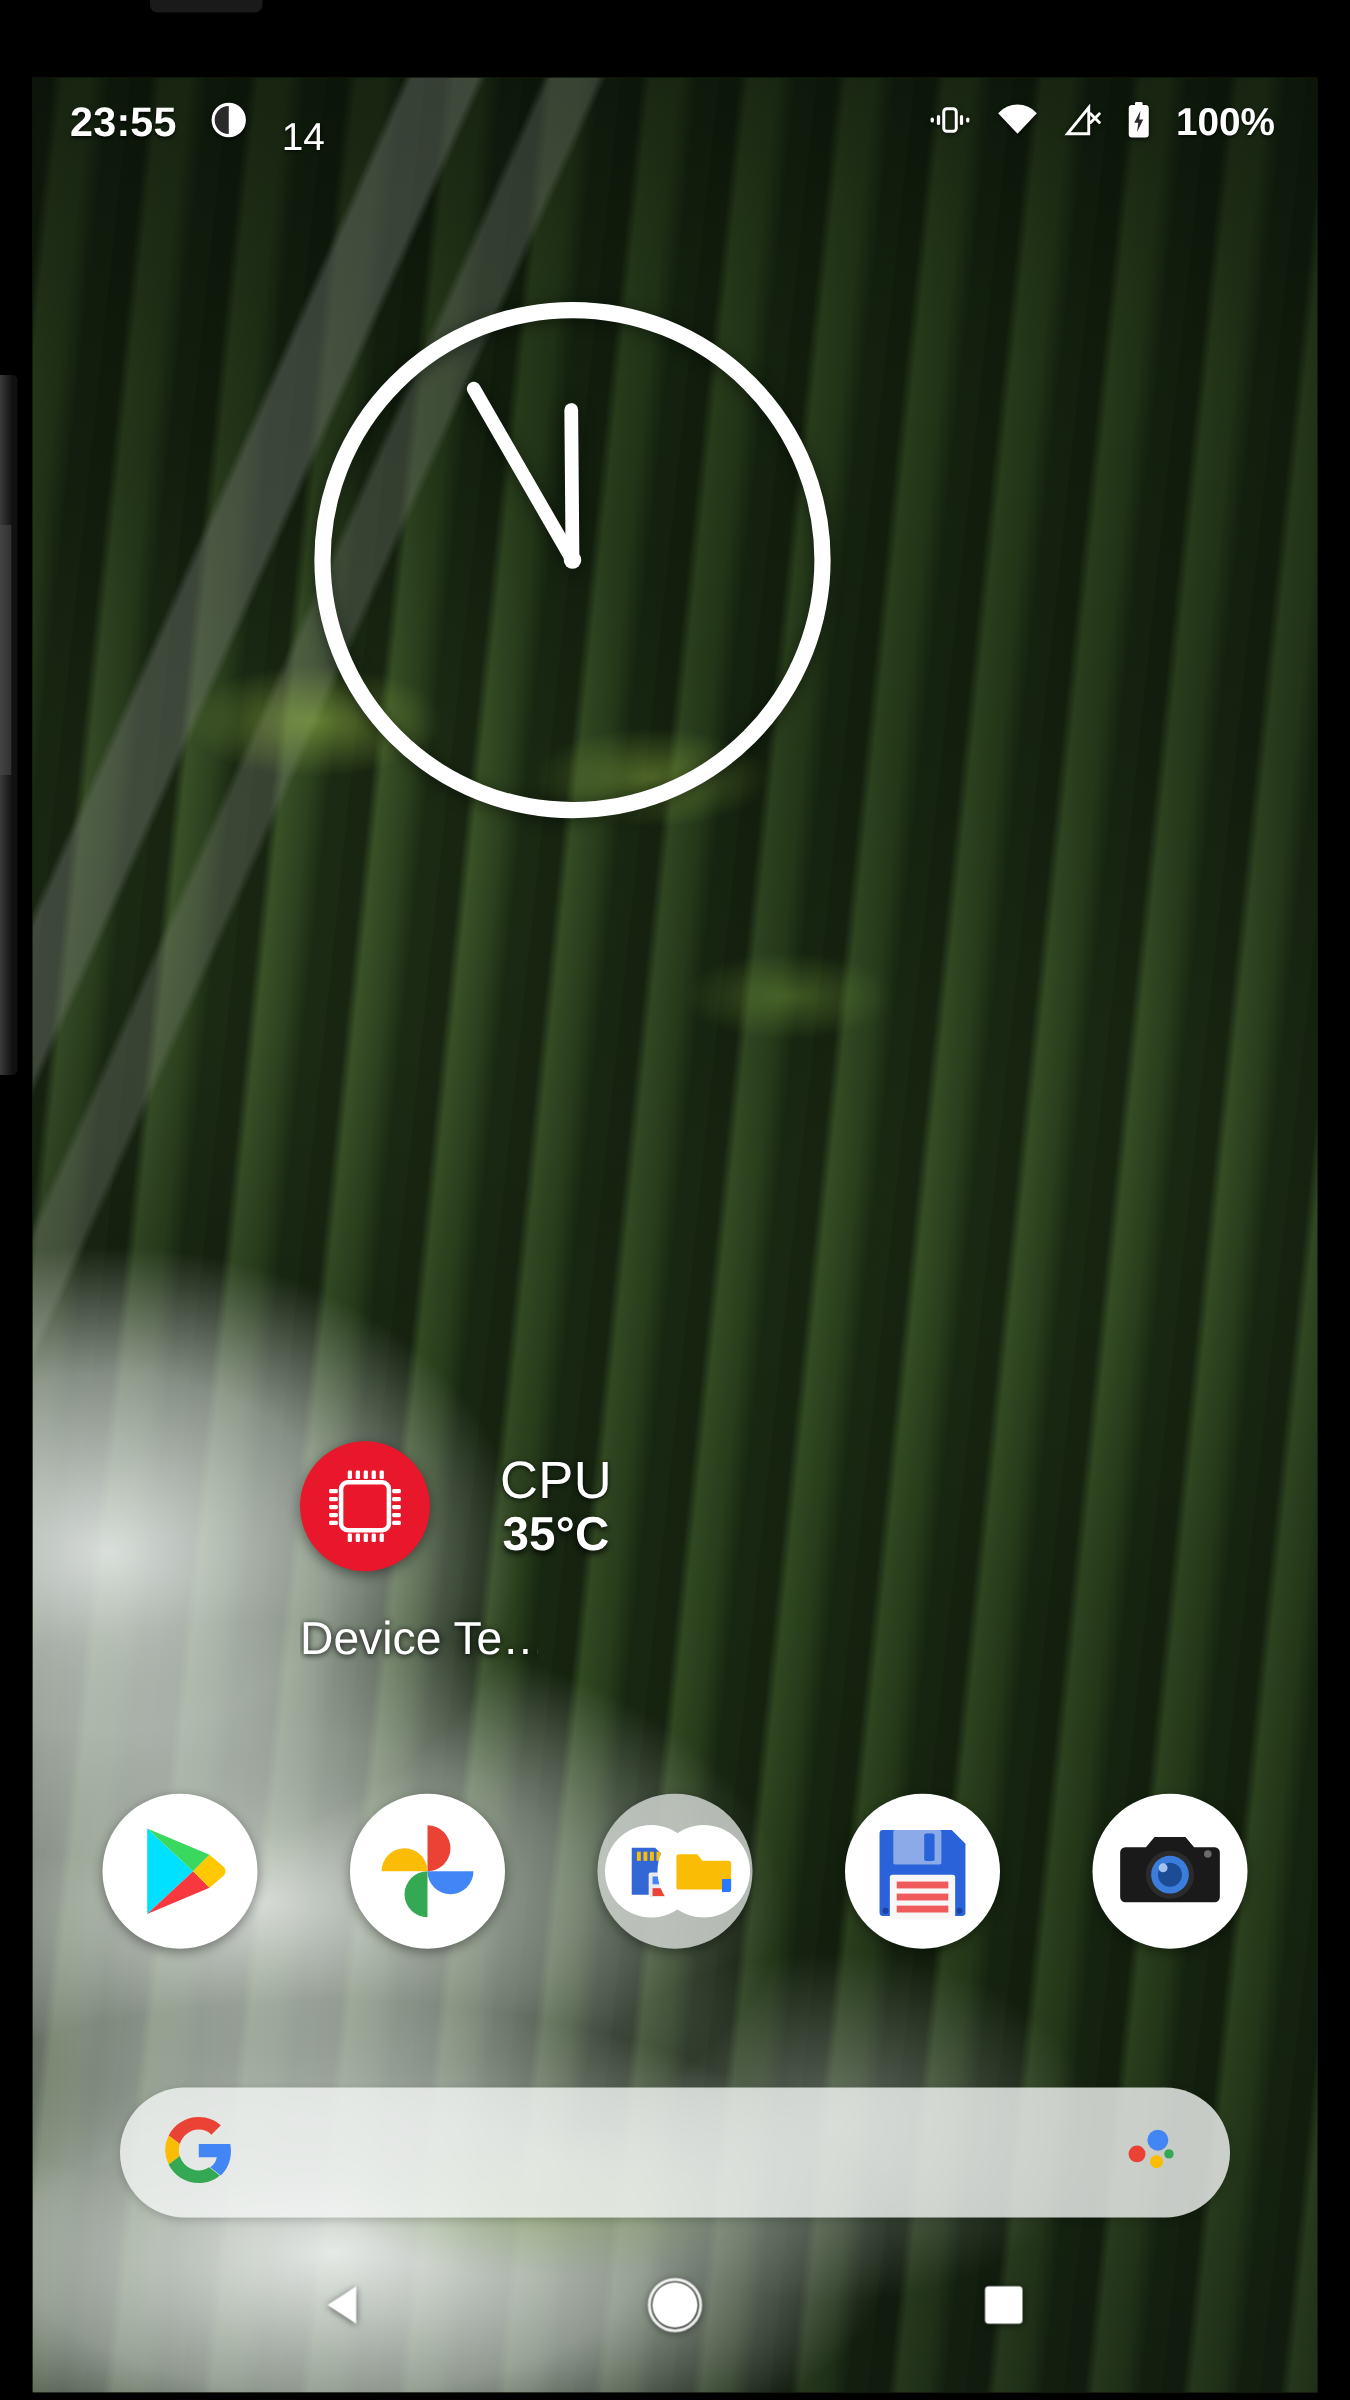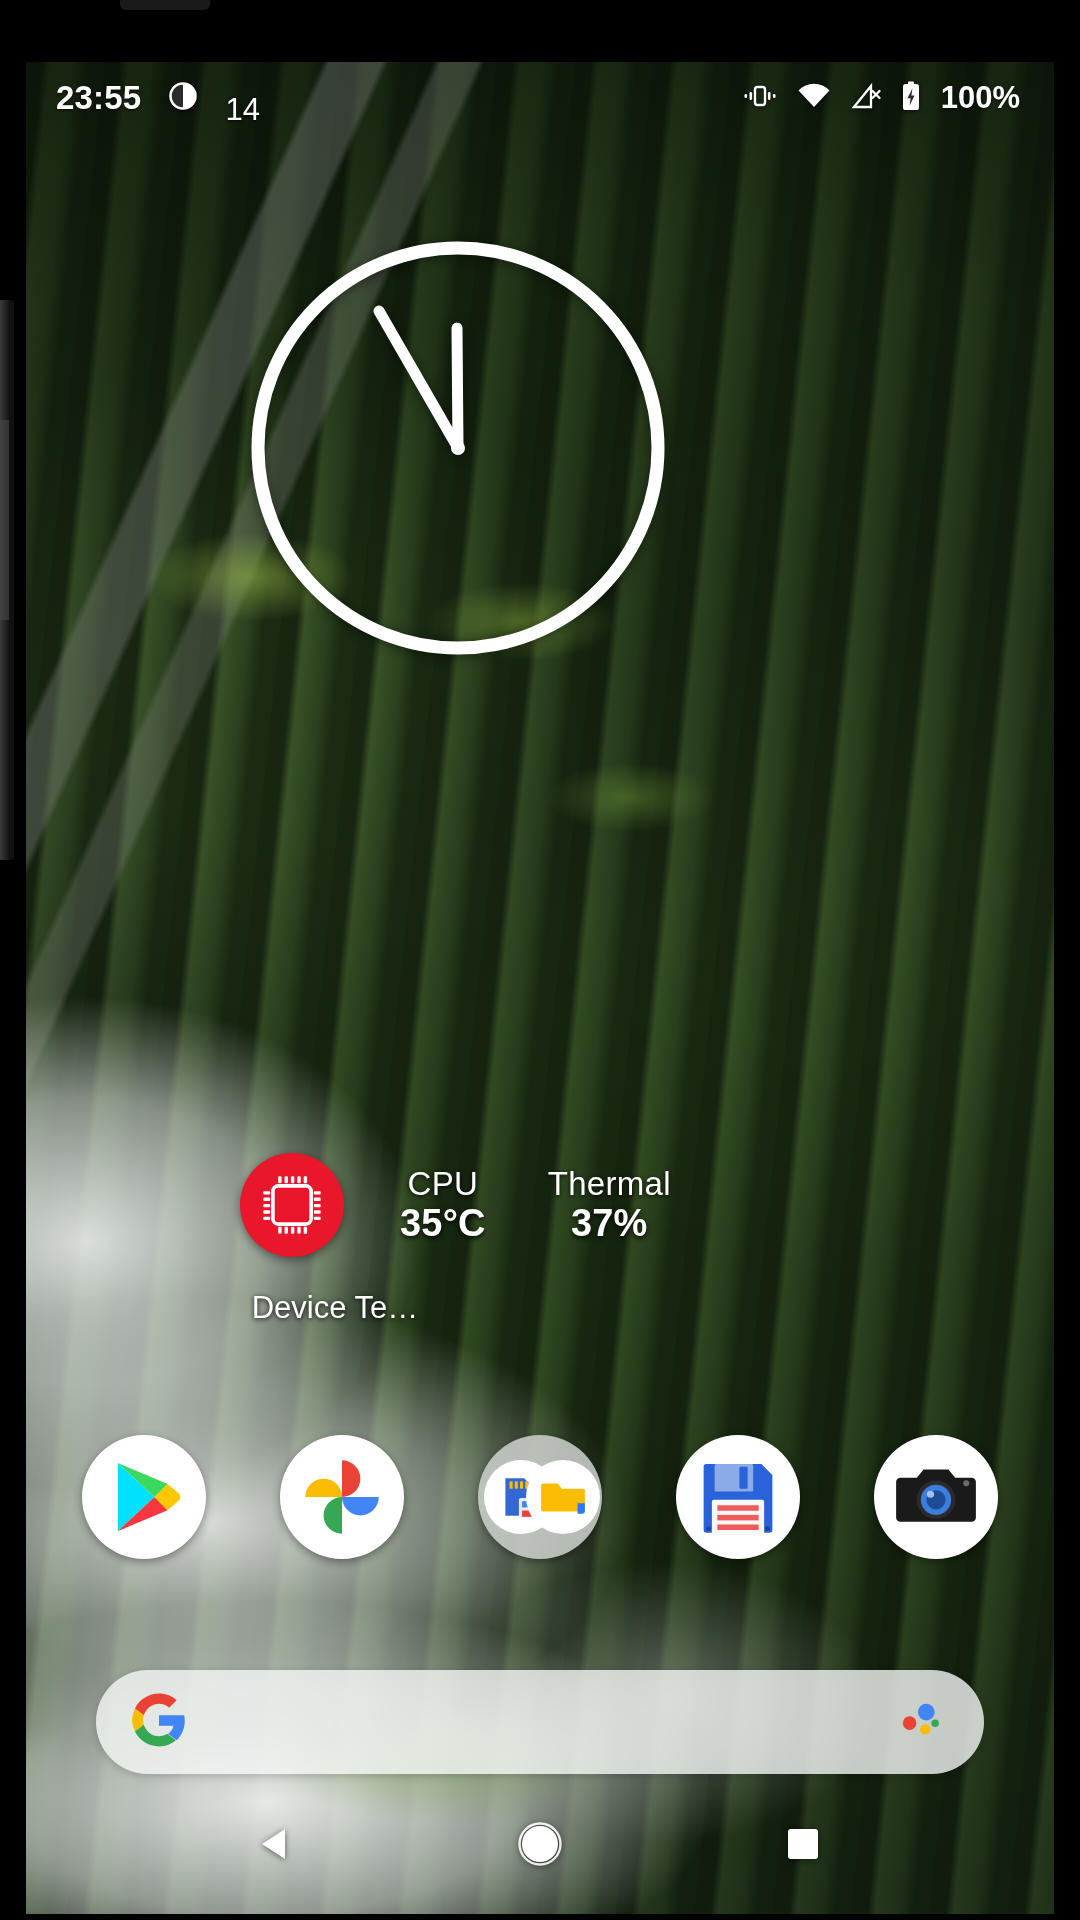--- a/index.html
+++ b/index.html
@@ -103,30 +103,30 @@
   }
   #temp-app-icon{
     width:104px; height:104px; border-radius:50%;
     background:#e8172b; flex:0 0 104px;
     display:flex; align-items:center; justify-content:center;
     box-shadow:0 3px 10px rgba(0,0,0,.45);
   }
   #temp-stats{ display:flex; margin-left:56px; gap:62px; }
   .temp-stat{ display:flex; flex-direction:column; align-items:center; }
   .temp-stat-label{
-    font-size:33px; color:#fff; font-weight:400; letter-spacing:.3px;
+    font-size:42px; color:#fff; font-weight:400; letter-spacing:.3px;
     text-shadow:0 1px 4px rgba(0,0,0,.85); line-height:1.1;
   }
   .temp-stat-value{
     font-size:38px; color:#fff; font-weight:700; letter-spacing:.2px;
     text-shadow:0 2px 5px rgba(0,0,0,.9); margin-top:2px; line-height:1.05;
   }
   #temp-widget-label{
     position:absolute; left:214px; top:1228px; width:190px;
-    text-align:center; color:#fff; font-size:31px; font-weight:400;
+    text-align:left; color:#fff; font-size:37px; font-weight:400;
     text-shadow:0 1px 5px rgba(0,0,0,.95);
     white-space:nowrap; overflow:hidden;
   }
 
   
   #dock{
     position:absolute; left:56px; top:1360px; width:916px; height:150px;
     display:flex; align-items:center; justify-content:space-between;
   }
   .dock-item{
@@ -267,24 +267,20 @@
           </g>
           <path d="M33.8 20.5c1.6 4.2-1.1 6-0.1 8.4.7 1.7 2.6 1.6 3.2-.2.4-1.2.2-2.4.2-2.4s3.6 3.3 3.6 8.2c0 5.3-4.1 9.1-9 9.1s-9-3.6-9-9.1c0-6.6 6.5-8.4 11.1-14z" fill="#e8172b"></path>
         </svg>
       </div>
 
       <div id="temp-stats">
         <div class="temp-stat">
           <span class="temp-stat-label">CPU</span>
           <span class="temp-stat-value">35°C</span>
         </div>
-        <div class="temp-stat">
-          <span class="temp-stat-label">Thermal</span>
-          <span class="temp-stat-value">37%</span>
-        </div>
       </div>
     </div>
     <div id="temp-widget-label">Device Te…</div>
 
     <div id="dock">
 
       <div class="dock-item dock-white">
         <svg width="84" height="84" viewBox="0 0 64 64">
           <path d="M12 6 L12 58 L40 32 Z" fill="#00E1FF"></path>
           <path d="M12 6 L40 32 L50 22 Z" fill="#3BD860"></path>

